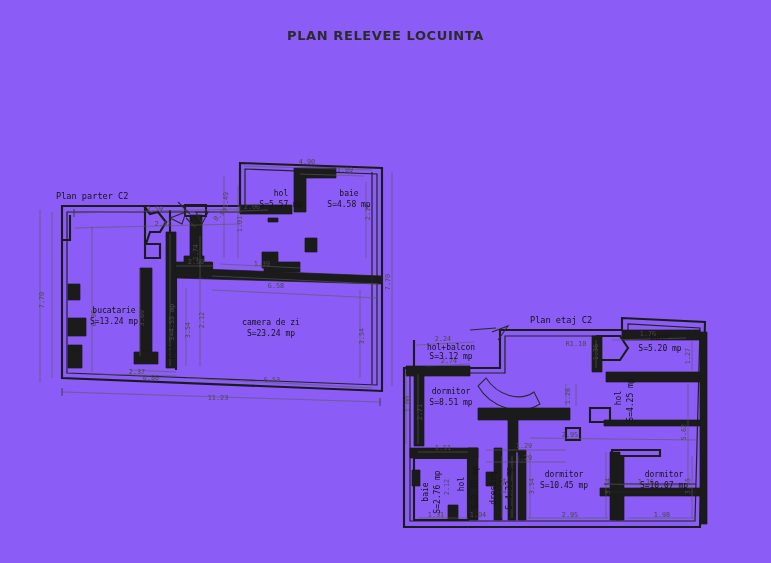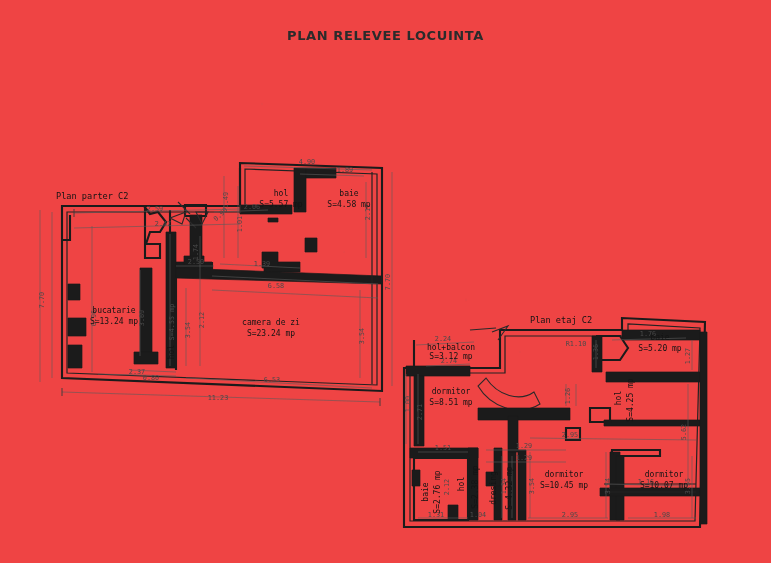--- a/index.html
+++ b/index.html
@@ -11,21 +11,21 @@
     width: 771px;
     height: 563px;
     position: relative;
     overflow: hidden;
     font-family: "DejaVu Sans Mono", monospace;
     color: #1a1a1a;
   }
   #sheet {
     position: absolute;
     inset: 0;
-    background: #ef4444;
+    background: #8b5cf6;
   }
   .title {
     position: absolute;
     left: 0; right: 0;
     top: 28px;
     text-align: center;
     font-family: "DejaVu Sans", sans-serif;
     font-weight: bold;
     font-size: 13px;
     letter-spacing: 0.6px;

